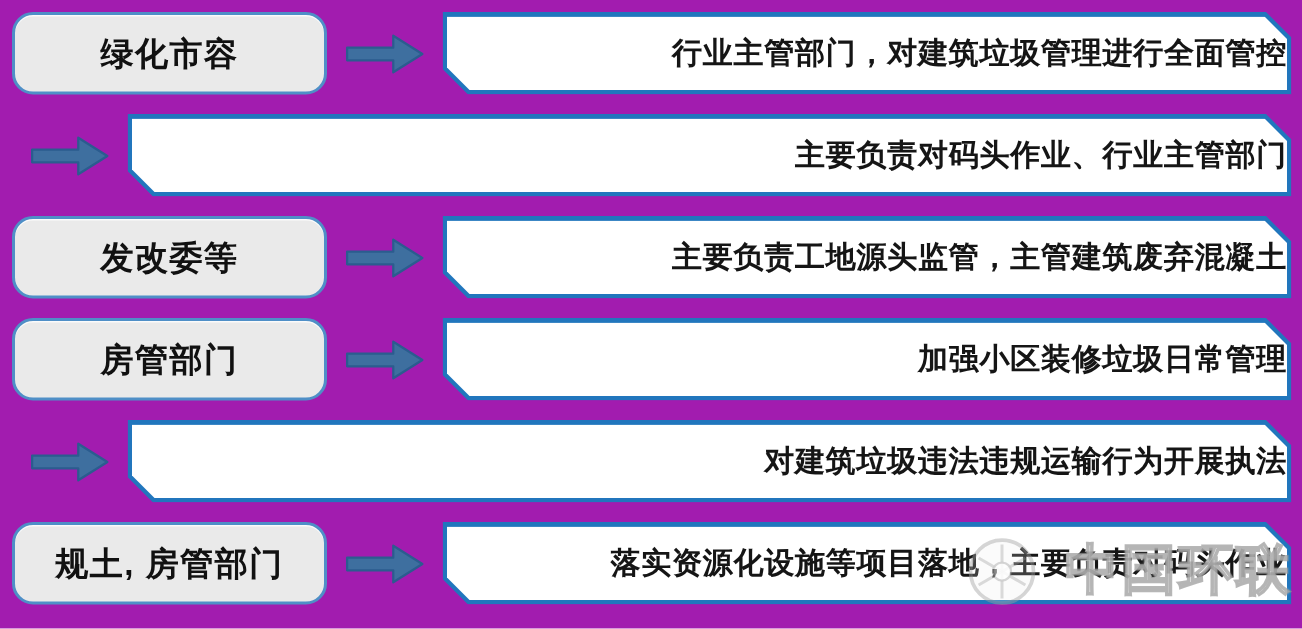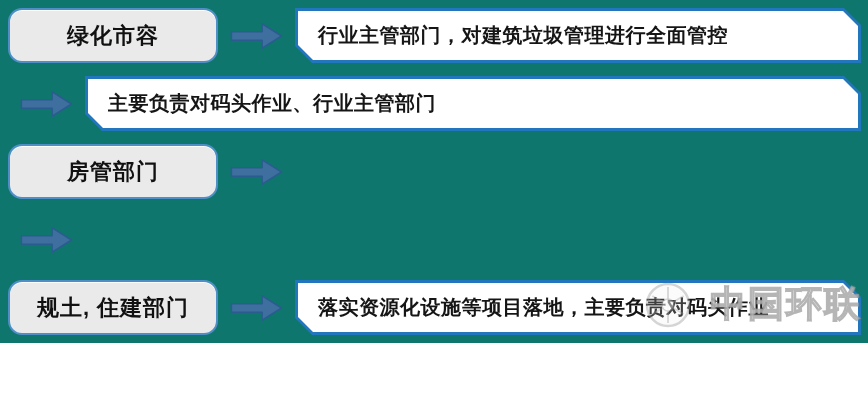--- a/index.html
+++ b/index.html
@@ -1,20 +1,20 @@
 <!DOCTYPE html>
 <html><head>
 <meta charset="utf-8">
 <style>
   html, body { margin: 0; padding: 0; background: #ffffff; }
   #stage {
     position: relative;
     width: 868px;
-    height: 343px;
-    background: #0f766e;
+    height: 419px;
+    background: #a21caf;
     overflow: hidden;
     font-family: "Liberation Sans", "DejaVu Sans", sans-serif;
     box-sizing: border-box;
     padding: 8px 7px 8px 8px;
   }
   #diagram {
     display: flex;
     flex-direction: column;
     gap: 13px;
     height: 100%;
@@ -58,20 +58,21 @@
     background: #2176bd;
     clip-path: polygon(0 0, calc(100% - 17px) 0, 100% 17px, 100% 100%, 17px 100%, 0 calc(100% - 17px));
   }
   .resp-inner {
     position: absolute;
     inset: 3px;
     background: #ffffff;
     clip-path: polygon(0 0, calc(100% - 15px) 0, 100% 15px, 100% 100%, 15px 100%, 0 calc(100% - 15px));
     display: flex;
     align-items: center;
+    justify-content: flex-end;
   }
   .resp-label {
     font-size: 20px;
     font-weight: 600;
     color: #151515;
     padding-left: 20px;
     letter-spacing: 0.5px;
     white-space: nowrap;
   }
   #watermark {
@@ -120,37 +121,60 @@
     </svg>
     <div class="resp-box">
       <div class="resp-inner">
         <span class="resp-label">主要负责对码头作业、行业主管部门</span>
       </div>
     </div>
   </div>
 
   <div class="row">
     <div class="dept-box">
+      <span class="dept-label">发改委等</span>
+    </div>
+    <svg class="arrow" viewBox="0 0 56 32" preserveAspectRatio="none">
+      <path d="M 1.5 11.5 L 34 11.5 L 34 3 L 54.5 16 L 34 29 L 34 20.5 L 1.5 20.5 Z" fill="#3e6f9f" stroke="#2b5c8f" stroke-width="1.6" stroke-linejoin="round"></path>
+    </svg>
+    <div class="resp-box">
+      <div class="resp-inner">
+        <span class="resp-label">主要负责工地源头监管，主管建筑废弃混凝土</span>
+      </div>
+    </div>
+  </div>
+
+  <div class="row">
+    <div class="dept-box">
       <span class="dept-label">房管部门</span>
     </div>
     <svg class="arrow" viewBox="0 0 56 32" preserveAspectRatio="none">
       <path d="M 1.5 11.5 L 34 11.5 L 34 3 L 54.5 16 L 34 29 L 34 20.5 L 1.5 20.5 Z" fill="#3e6f9f" stroke="#2b5c8f" stroke-width="1.6" stroke-linejoin="round"></path>
     </svg>
+    <div class="resp-box">
+      <div class="resp-inner">
+        <span class="resp-label">加强小区装修垃圾日常管理</span>
+      </div>
+    </div>
   </div>
-
 
   <div class="row">
     <svg class="arrow" viewBox="0 0 56 32" preserveAspectRatio="none">
       <path d="M 1.5 11.5 L 34 11.5 L 34 3 L 54.5 16 L 34 29 L 34 20.5 L 1.5 20.5 Z" fill="#3e6f9f" stroke="#2b5c8f" stroke-width="1.6" stroke-linejoin="round"></path>
     </svg>
+    <div class="resp-box">
+      <div class="resp-inner">
+        <span class="resp-label">对建筑垃圾违法违规运输行为开展执法</span>
+      </div>
+    </div>
   </div>
 
   <div class="row">
     <div class="dept-box">
-      <span class="dept-label">规土, 住建部门</span>
+      <span class="dept-label">规土, 房管部门</span>
     </div>
     <svg class="arrow" viewBox="0 0 56 32" preserveAspectRatio="none">
       <path d="M 1.5 11.5 L 34 11.5 L 34 3 L 54.5 16 L 34 29 L 34 20.5 L 1.5 20.5 Z" fill="#3e6f9f" stroke="#2b5c8f" stroke-width="1.6" stroke-linejoin="round"></path>
     </svg>
     <div class="resp-box">
       <div class="resp-inner">
         <span class="resp-label">落实资源化设施等项目落地，主要负责对码头作业</span>
       </div>
     </div>
   </div>

